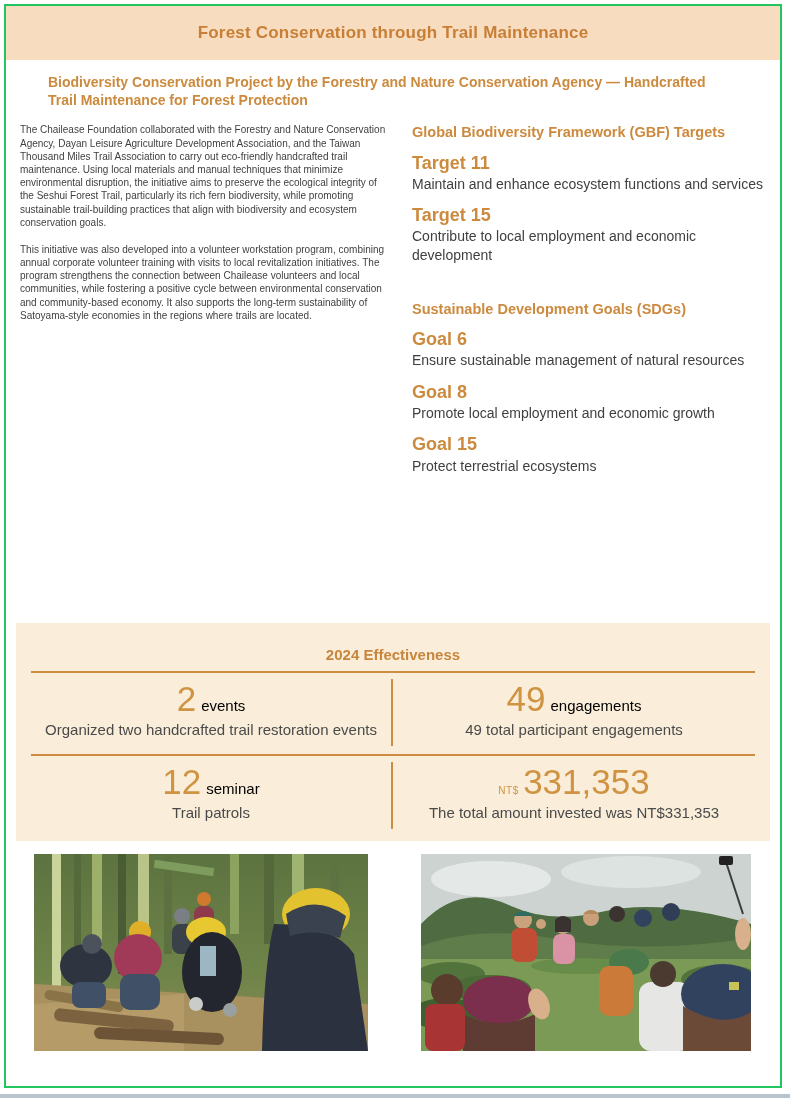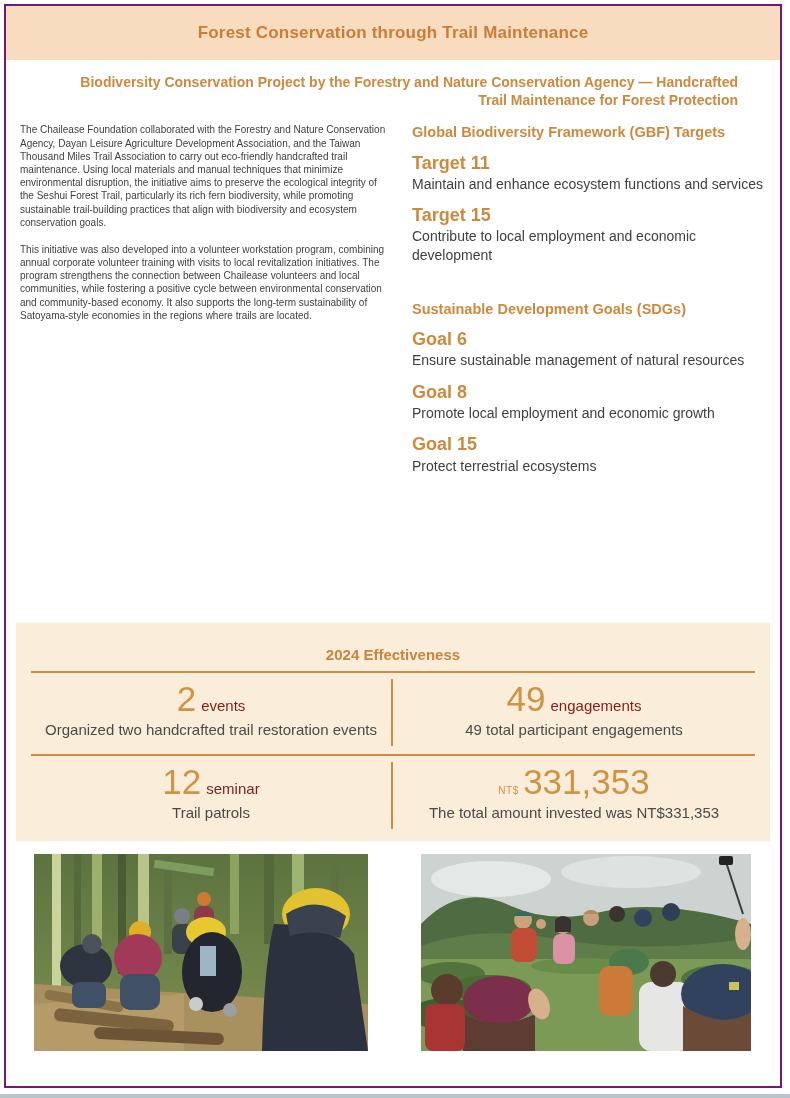--- a/index.html
+++ b/index.html
@@ -6,35 +6,35 @@
   .page{
     position:relative;
     width:790px;height:1098px;
     box-sizing:border-box;
     font-family:"Liberation Sans","DejaVu Sans",sans-serif;
     background:#ffffff;
     overflow:hidden;
   }
   .frame{
     position:absolute;left:4px;top:4px;right:8px;bottom:10px;
-    border:2px solid #701a75;
+    border:2px solid #22c55e;
     background:#ffffff;
   }
   .band{
     background:#f8dcc0;
     height:54px;
     display:flex;align-items:center;justify-content:center;
   }
   .band h1{
     margin:0;font-size:17px;font-weight:bold;color:#c87f35;letter-spacing:.2px;
   }
   .subtitle{
     margin:13px auto 0;
     width:690px;
-    text-align:right;
+    text-align:left;
     font-size:14px;font-weight:bold;color:#cc8a3e;line-height:1.3;
   }
   .columns{
     display:flex;
     margin-top:14px;
     height:500px;
   }
   .col-left{
     width:384px;
     padding-left:14px;
@@ -74,21 +74,21 @@
   .stat-cell{
     width:50%;
     box-sizing:border-box;
     text-align:center;
     padding:2px 10px 6px 10px;
   }
   .stat-cell.first{border-right:2px solid #cc8c42;}
   .stat-top{line-height:1;margin-bottom:5px;white-space:nowrap;}
   .stat-prefix{font-size:10px;color:#cf9342;letter-spacing:.5px;}
   .stat-value{font-size:35px;color:#cf9342;}
-  .stat-unit{font-size:15px;color:#7f1d1d;margin-left:5px;}
+  .stat-unit{font-size:15px;color:#000000;margin-left:5px;}
   .stat-caption{font-size:15px;color:#4a4a4a;line-height:1.25;}
   .photos{
     display:flex;
     margin-top:13px;
   }
   .photo{
     height:197px;
     overflow:hidden;
   }
   .photo.left{width:334px;margin-left:28px;}

